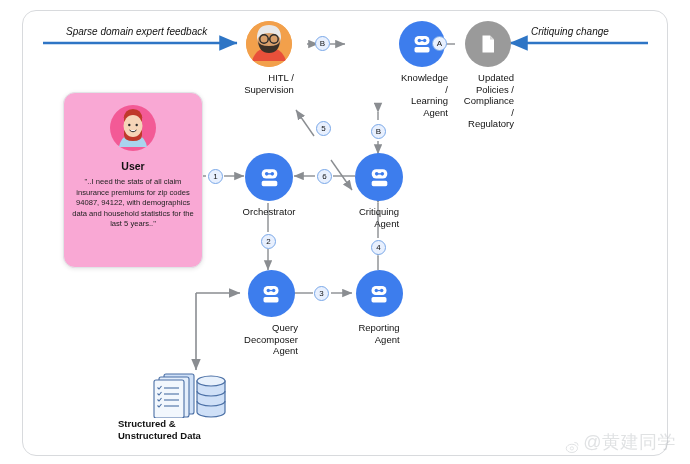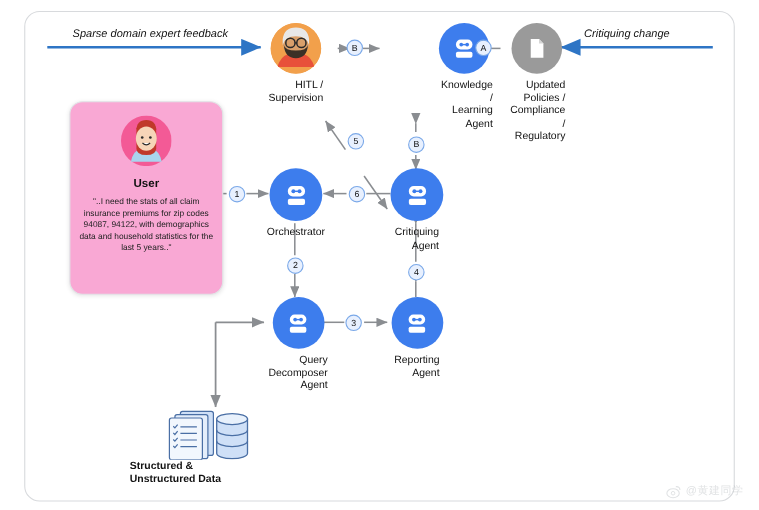--- a/index.html
+++ b/index.html
@@ -24,22 +24,22 @@
 
   .usercard{position:absolute;left:47px;top:92px;width:140px;height:176px;background:#f9a8d4;
             border:1px solid #e2e4e7;border-radius:12px;box-shadow:0 1px 4px rgba(0,0,0,.10);
             display:flex;flex-direction:column;align-items:center;padding-top:12px;box-sizing:border-box;margin-left:16px;}
   .usercard .uname{font-size:10.5px;font-weight:bold;margin-top:5px;color:#111;}
   .usercard .quote{font-size:7.6px;line-height:10.6px;text-align:center;margin-top:5px;width:128px;color:#222;}
 
   .datalbl{position:absolute;left:118px;top:418px;width:170px;
            font-size:9.5px;line-height:11.5px;color:#111;font-weight:bold;white-space:pre-line;}
 
-  .wm{position:absolute;right:14px;bottom:10px;display:flex;align-items:flex-start;gap:3px;
-      opacity:.30;color:#9aa0a6;font-size:10px;letter-spacing:.5px;}
+  .wm{position:absolute;right:14px;bottom:10px;display:flex;align-items:flex-end;gap:3px;
+      opacity:.30;color:#9aa0a6;font-size:18px;letter-spacing:.5px;}
   .wm .logo{width:15px;height:15px;}
 </style>
 </head>
 <body>
 
 <div id="stage">
 
   <div class="frame"></div>
 
   <svg class="layer" viewBox="0 0 690 464">

